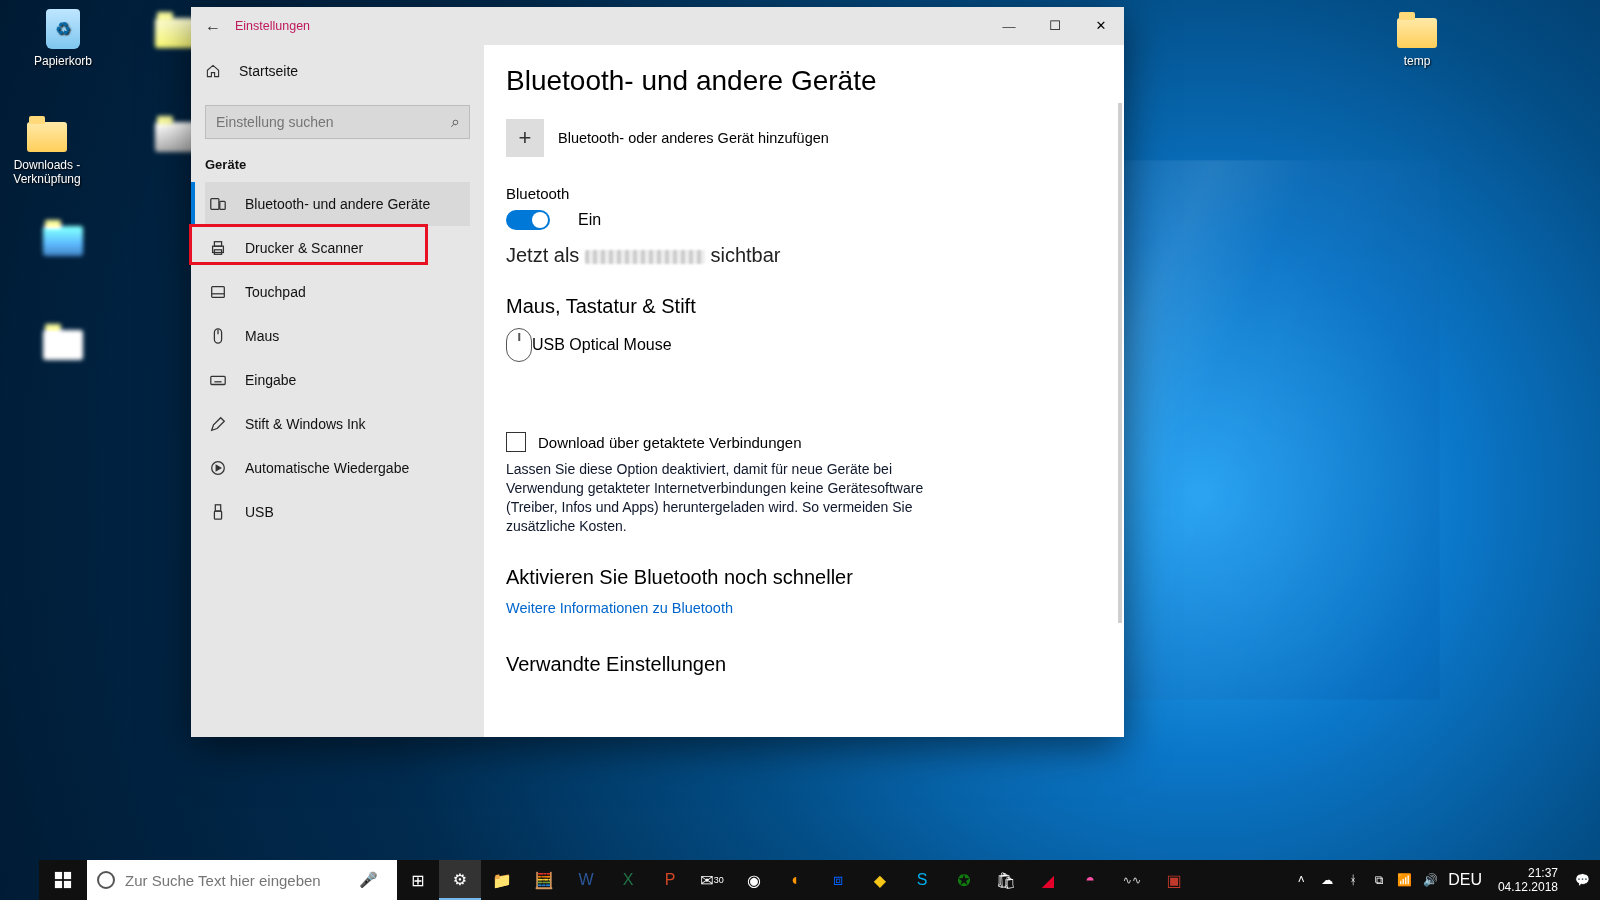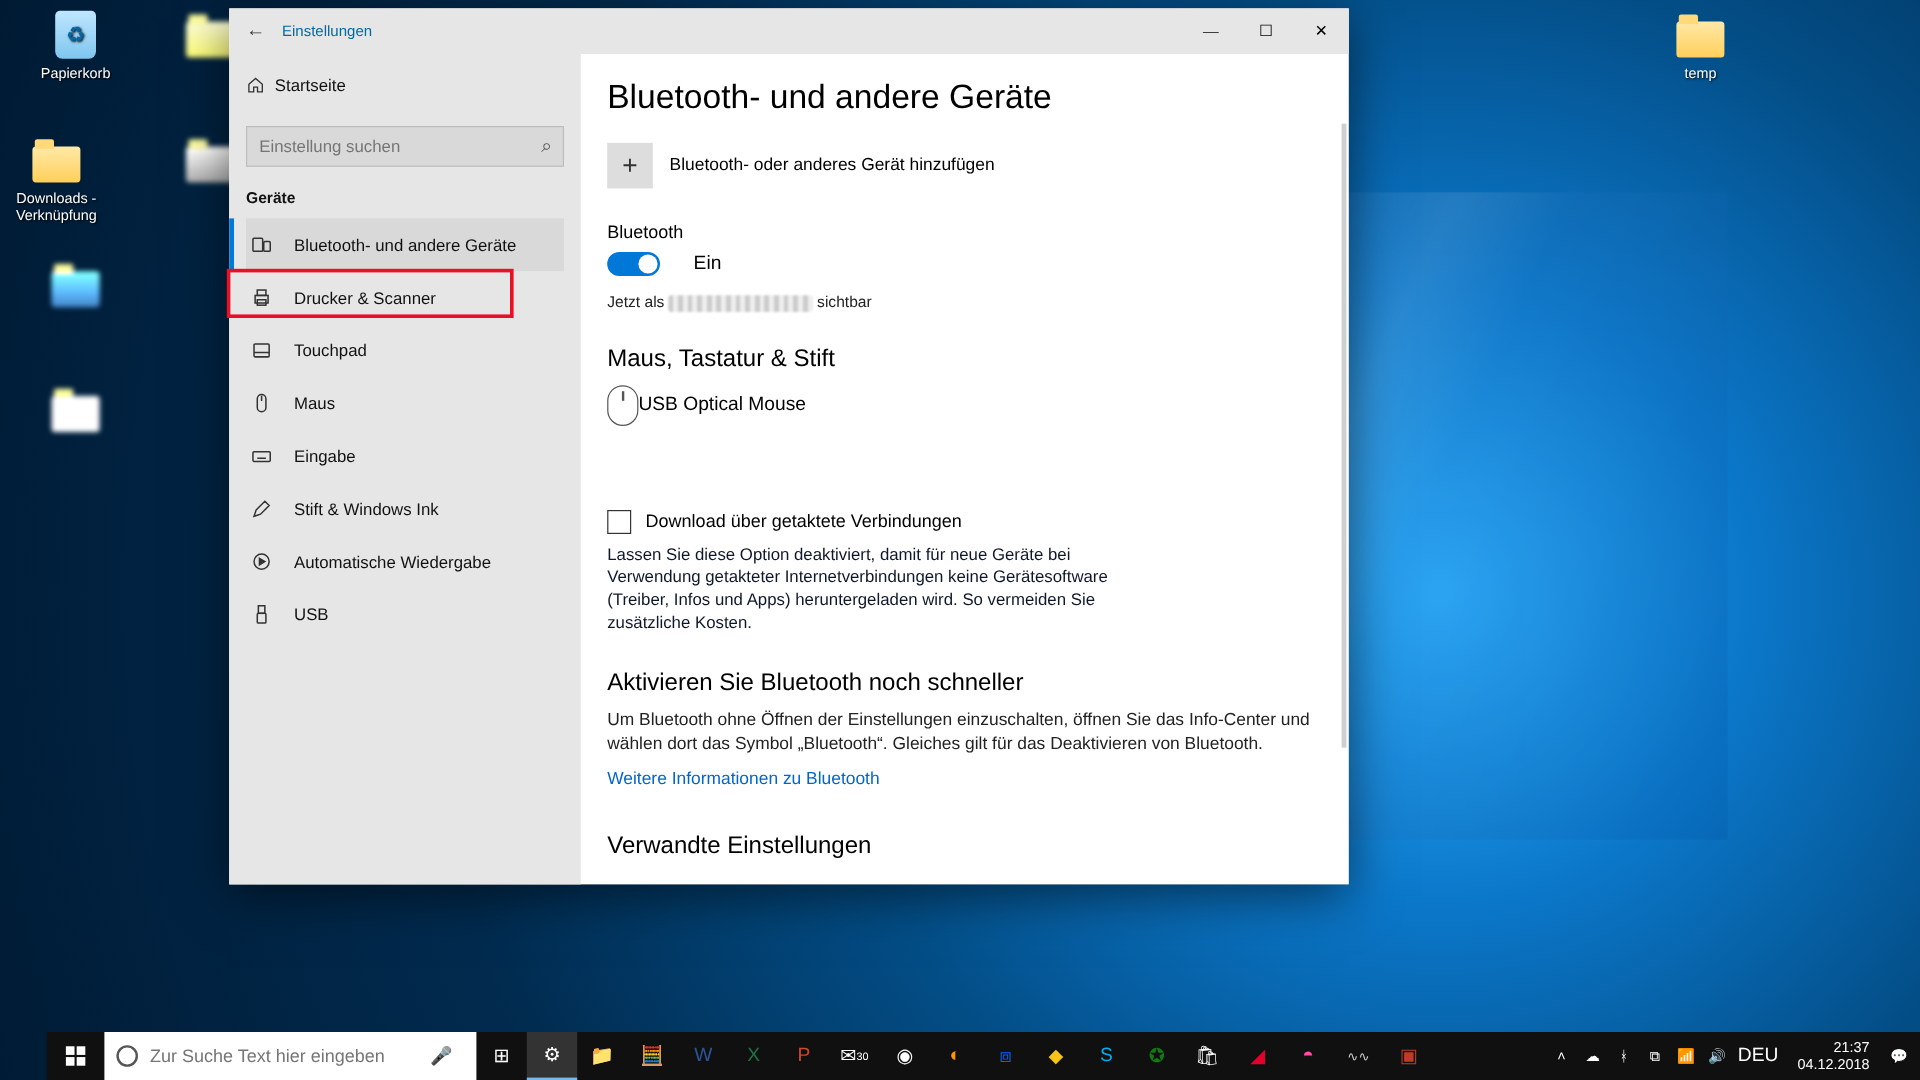--- a/index.html
+++ b/index.html
@@ -40,46 +40,46 @@
   .tb-tray .t{width:18px;text-align:center;}
   .clock{ text-align:right; line-height:14px; font-size:12px; padding:0 8px;}
   
   .win {
     position:absolute; left:191px; top:7px; width:933px; height:730px;
     background:#fff; color:#000; display:flex; flex-direction:column;
     box-shadow: 0 10px 40px rgba(0,0,0,0.55);
   }
   .titlebar { height:38px; display:flex; align-items:center; background:#e6e6e6; }
   .tb-back { width:44px; text-align:center; font-size:16px; color:#333;}
-  .tb-title { font-size:12.5px; color:#0369a1; }
+  .tb-title { font-size:12.5px; color:#be185d; }
   .tb-ctrl { margin-left:auto; display:flex; }
   .tb-ctrl div{ width:46px; height:38px; display:flex;align-items:center;justify-content:center; font-size:13px; font-family:"Segoe UI Symbol";}
   .body { flex:1; display:flex; min-height:0;}
   .sidebar { width:293px; background:#e6e6e6; padding:6px 14px 0 14px; }
-  .home { display:flex; align-items:center; gap:8px; height:40px; font-size:14px; color:#111;}
+  .home { display:flex; align-items:center; gap:18px; height:40px; font-size:14px; color:#111;}
   .home svg{width:16px;height:16px;}
   .search { margin:14px 0 18px; position:relative;}
   .search input{ width:100%; height:34px; background:#d9d9d9; border:1px solid #bcbcbc; padding:0 34px 0 10px; font-size:14px; outline:none;}
   .search .mag{ position:absolute; right:10px; top:8px; color:#555;}
   .group { font-size:13px; font-weight:600; color:#111; margin:6px 0 10px 0;}
   .nav-item{ height:44px; display:flex; align-items:center; gap:18px; padding-left:4px; font-size:14px; color:#111; position:relative;}
   .nav-item svg,.nav-item .ico{width:18px;height:18px;flex:0 0 18px;}
   .nav-item.selected{ background:#d9d9d9;}
   .nav-item.selected:before{content:"";position:absolute;left:-14px;top:0;bottom:0;width:4px;background:#0078d7;}
   .highlight{ position:absolute; border:3px solid #e81123; pointer-events:none;}
   .content { flex:1; padding:20px 26px 20px 22px; overflow:hidden; position:relative;}
   .content h1{ font-weight:400; font-size:28px; margin-bottom:22px;}
   .add-row{ display:flex; align-items:center; gap:14px; margin-bottom:28px;}
   .plus{ width:38px;height:38px;background:#ddd;display:flex;align-items:center;justify-content:center;font-size:22px;color:#333;}
   .lbl{ font-size:14.5px;}
   .sublabel{font-size:15px; margin-bottom:8px;}
   .toggle-row{display:flex;align-items:center;gap:28px;margin-bottom:14px;}
   .toggle{width:44px;height:20px;border-radius:10px;background:#0078d7;position:relative;}
   .toggle:after{content:"";position:absolute;right:2px;top:2px;width:16px;height:16px;border-radius:50%;background:#fff;}
-  .hint{font-size:13px;color:#222; margin-bottom:28px;}
+  .hint{font-size:20px;color:#222; margin-bottom:28px;}
   .hint .obs{display:inline-block;width:120px;height:14px;background:repeating-linear-gradient(90deg,#ccc,#ccc 4px,#eee 4px,#eee 8px);vertical-align:middle;border-radius:2px;filter:blur(1px);}
   h2{font-weight:400;font-size:20px;margin:4px 0 10px;}
   .device{display:flex;align-items:center;margin-bottom:70px;}
   .mouseico{width:26px;height:34px;border:1.5px solid #555;border-radius:13px;position:relative;}
   .mouseico:after{content:"";position:absolute;top:4px;left:50%;width:1.5px;height:8px;background:#555;transform:translateX(-50%);}
   .chk-row{display:flex;align-items:center;gap:12px;margin-bottom:8px;font-size:15px;}
   .chk{width:20px;height:20px;border:1.5px solid #333;}
   .desc{font-size:14px;color:#0f172a;max-width:420px;line-height:1.35;margin-bottom:30px;}
   .para{font-size:14.5px;color:#222;max-width:600px;line-height:1.35;margin-bottom:10px;}
   a.link{color:#0066cc;font-size:14.5px;text-decoration:none;}
@@ -245,21 +245,20 @@
           <span>USB Optical Mouse</span>
         </div>
 
         <div class="chk-row">
           <div class="chk"></div>
           <span>Download über getaktete Verbindungen</span>
         </div>
         <div class="desc">Lassen Sie diese Option deaktiviert, damit für neue Geräte bei Verwendung getakteter Internetverbindungen keine Gerätesoftware (Treiber, Infos und Apps) heruntergeladen wird. So vermeiden Sie zusätzliche Kosten.</div>
 
         <h2>Aktivieren Sie Bluetooth noch schneller</h2>
-        <div class="para">Um Bluetooth ohne Öffnen der Einstellungen einzuschalten, öffnen Sie das Info-Center und wählen dort das Symbol „Bluetooth“. Gleiches gilt für das Deaktivieren von Bluetooth.</div>
         <a href="#" class="link">Weitere Informationen zu Bluetooth</a>
 
         <h2 style="margin-top:36px">Verwandte Einstellungen</h2>
       </div>
     </div>
   </div>
 
   <div class="highlight" style="left:189px; top:224px; width:239px; height:41px;"></div>
 
   <div class="taskbar">

